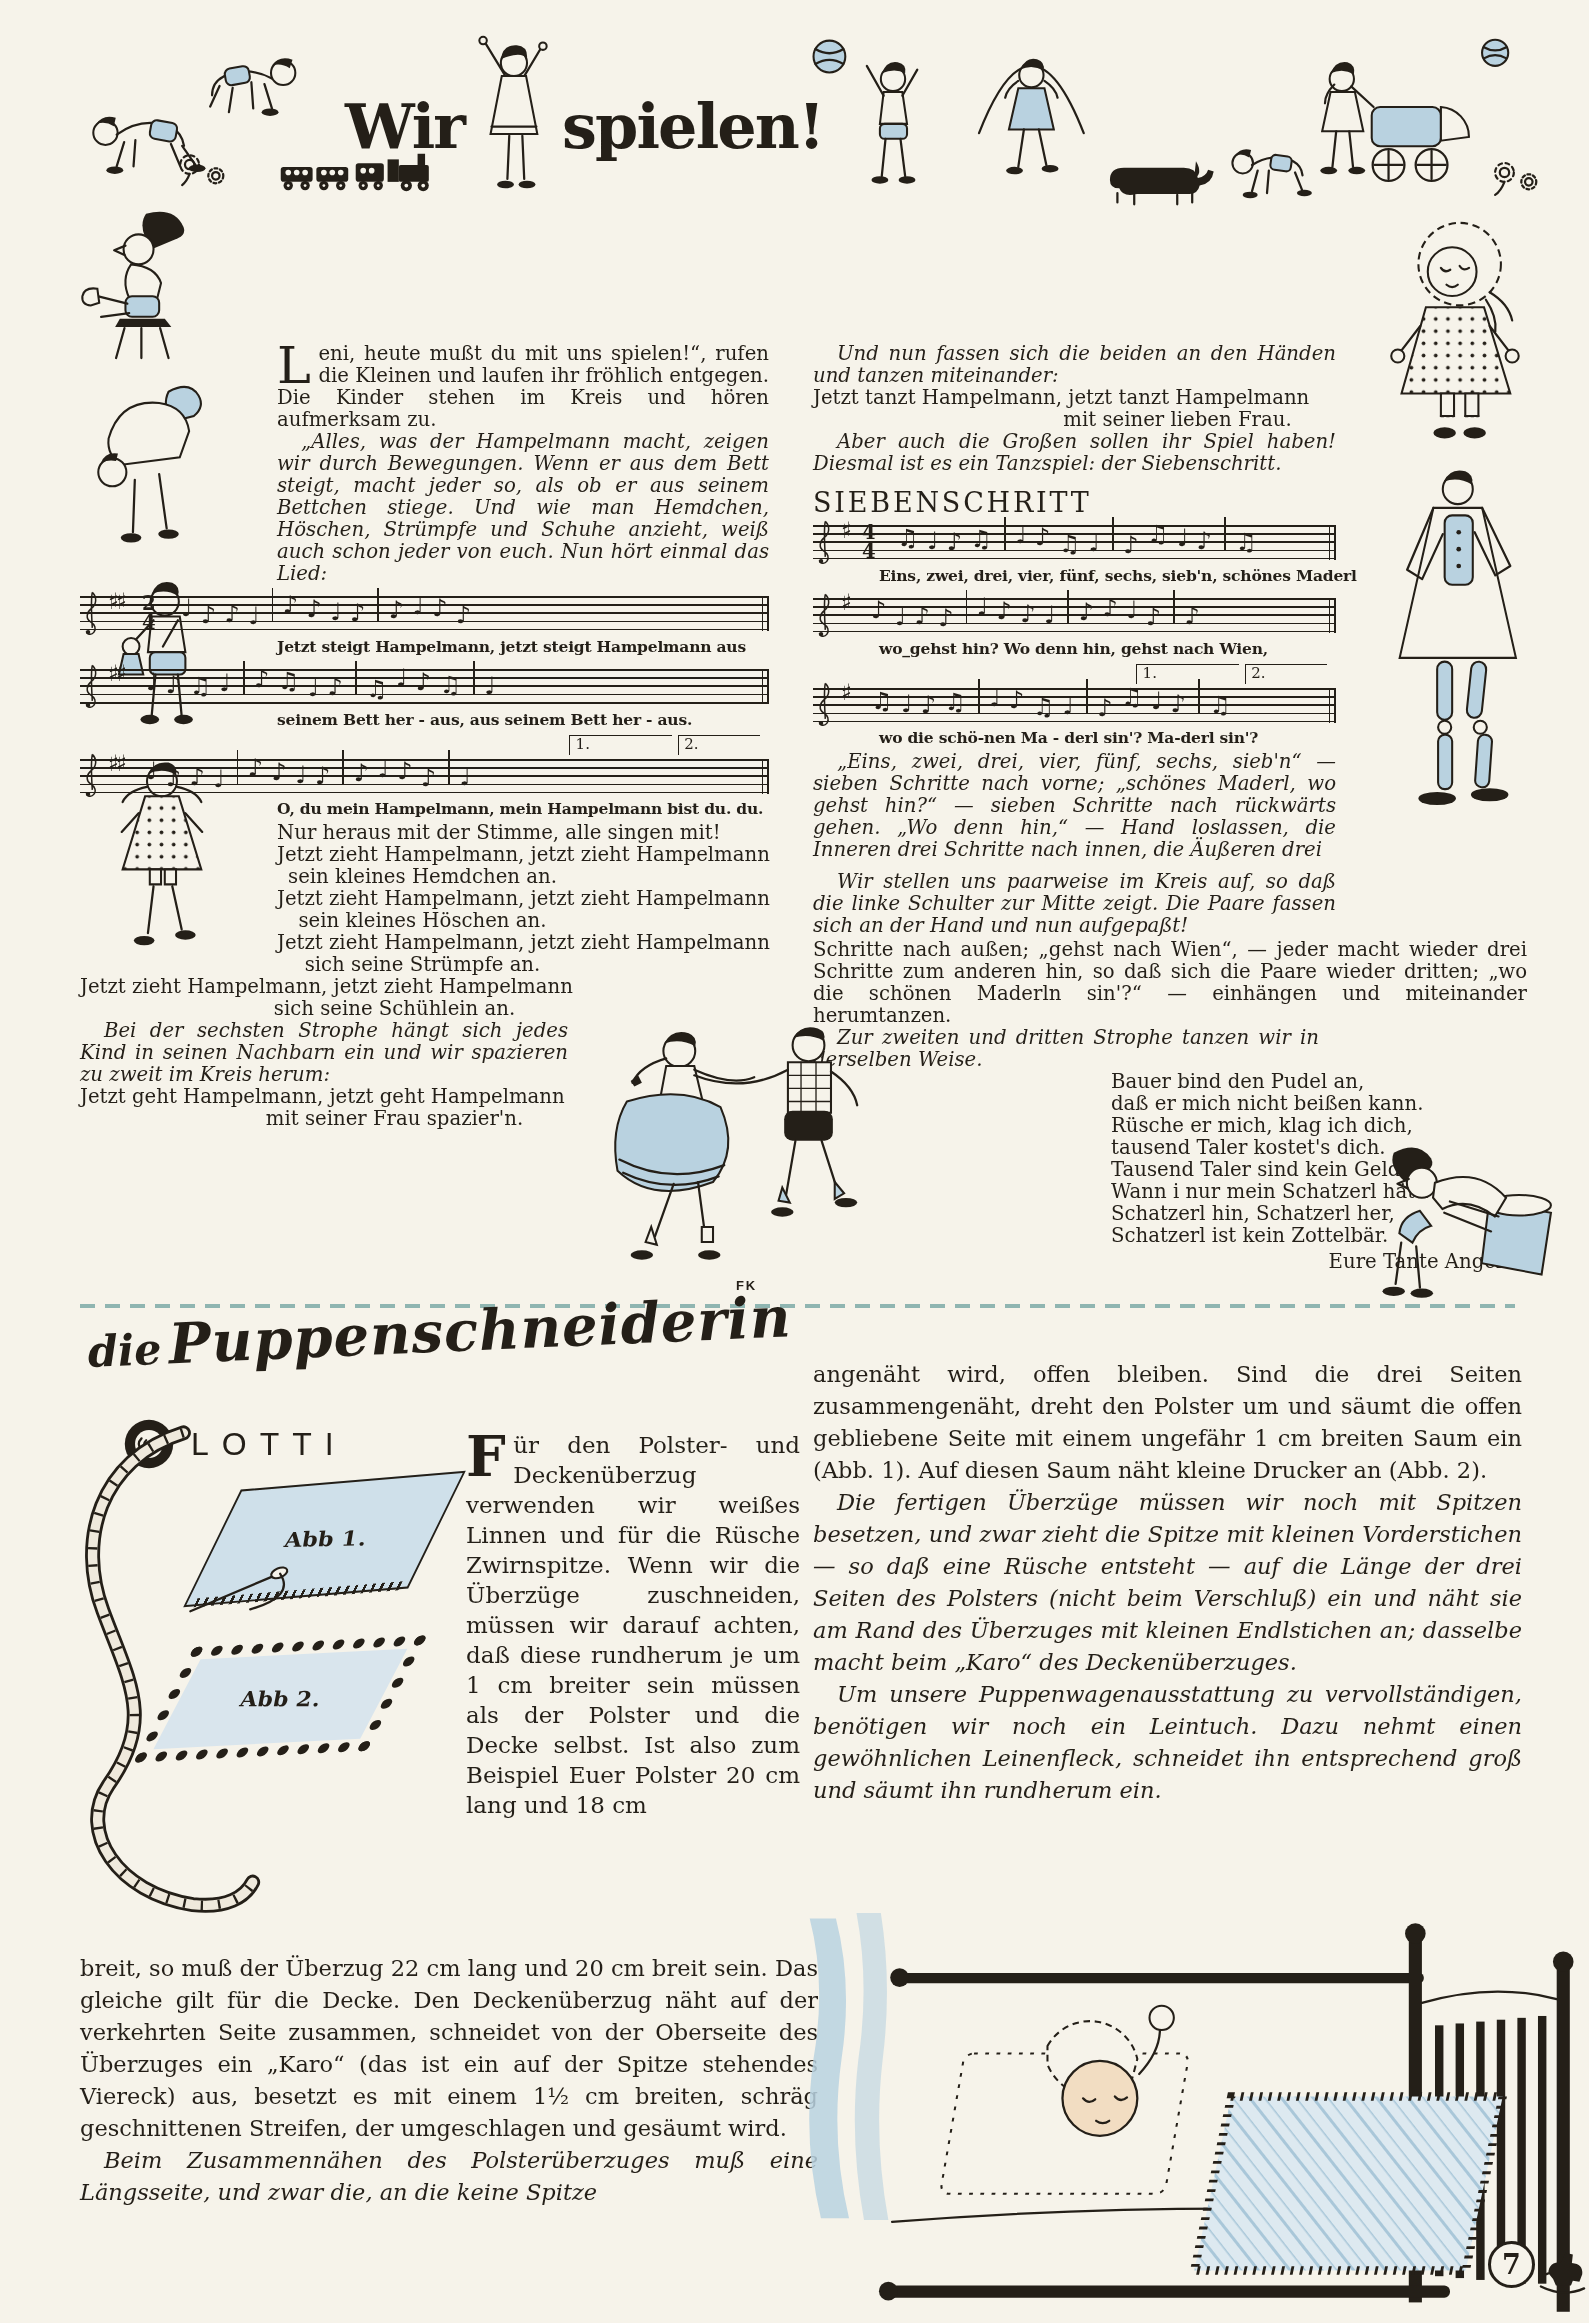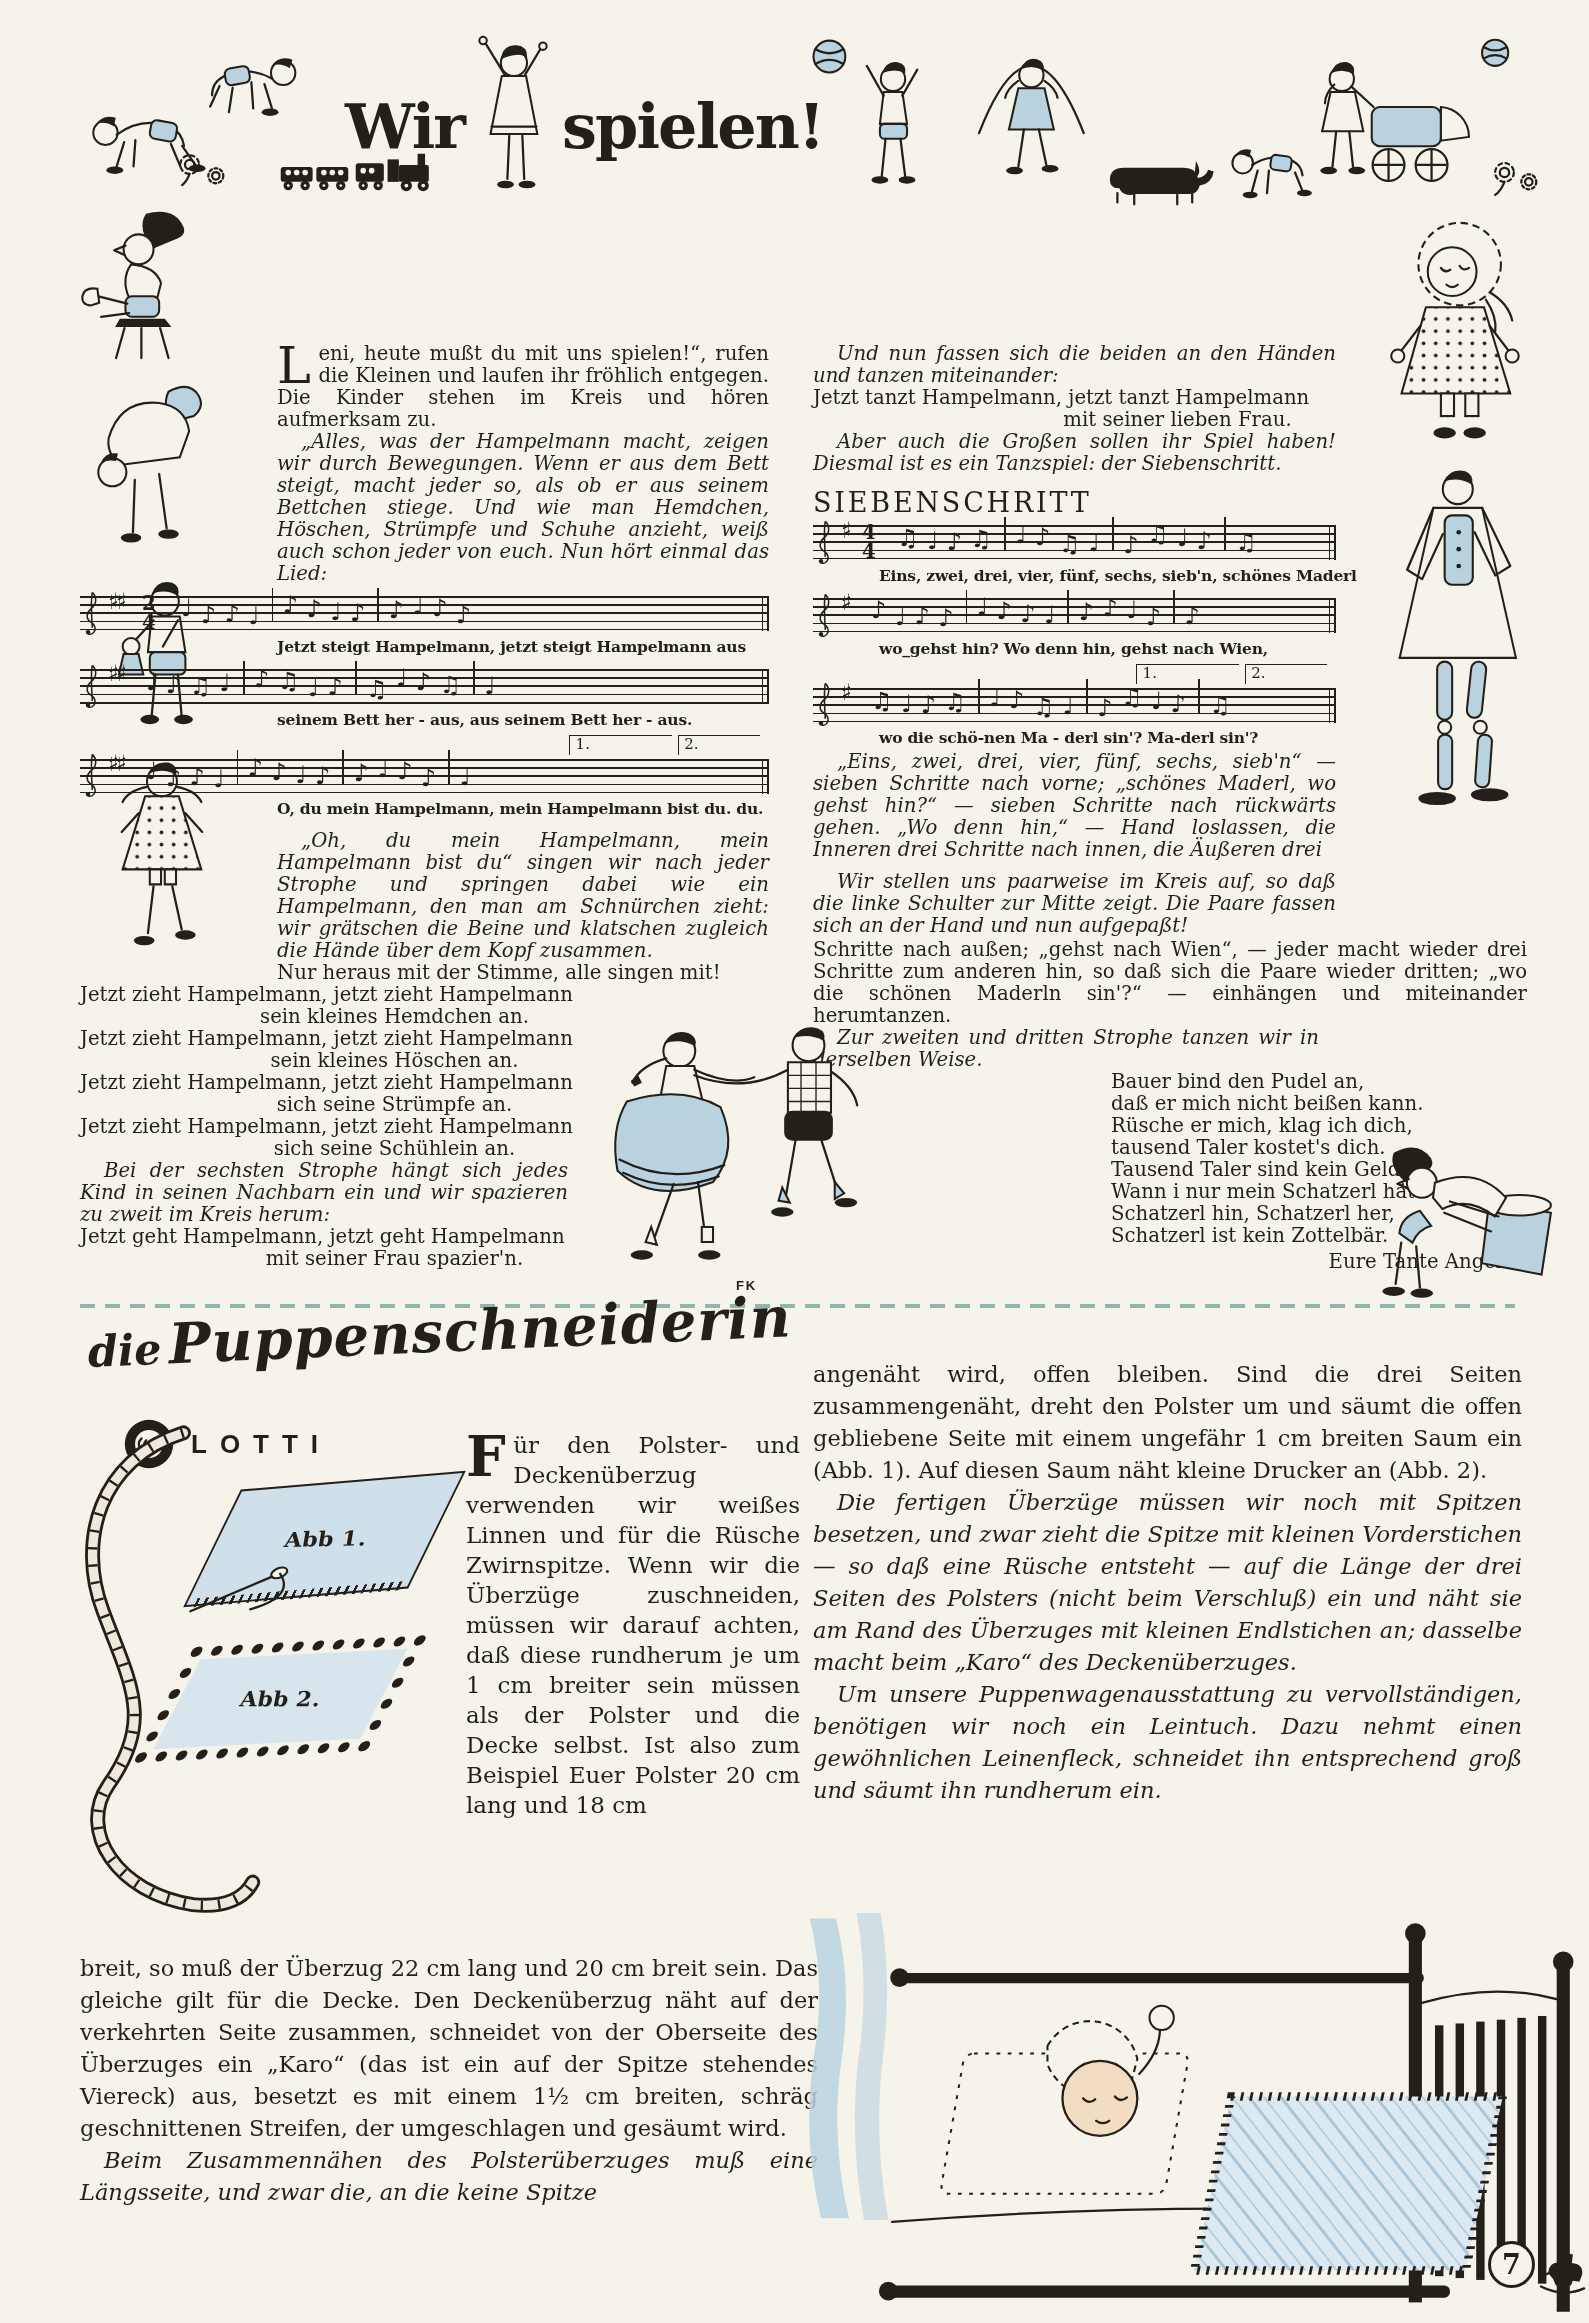--- a/index.html
+++ b/index.html
@@ -43,21 +43,21 @@
   .poem{margin-left:298px;white-space:nowrap;}
   .signature{text-align:right;margin-right:13px;margin-top:3.7px;}
 
   .divider{height:3.7px;background:repeating-linear-gradient(90deg,#8fb5b1 0 15px,rgba(0,0,0,0) 15px 25px);}
 
   
   .script-title{transform:rotate(-2.5deg);transform-origin:left bottom;font-style:italic;font-weight:bold;white-space:nowrap;}
   .t-small{font-size:43px;margin-right:7.5px;}
   .t-main{font-size:56px;letter-spacing:0.9px;}
   .lotti{display:flex;align-items:center;gap:15px;}
-  .lotti .word{font-family:"Liberation Sans",sans-serif;font-weight:bold;font-size:26px;letter-spacing:13px;text-align:center;}
+  .lotti .word{font-family:"Liberation Sans",sans-serif;font-weight:normal;font-size:32px;letter-spacing:13px;text-align:center;}
   .bsec{font-size:22.5px;line-height:32px;text-align:justify;margin-top:20px;}
   .midcol{font-size:23px;line-height:30px;text-align:justify;}
 
   
   .pillowbox{position:relative;}
   .p1{position:relative;width:211px;height:114px;background:#cfe0ea;border:2.8px solid #241f18;transform:skewX(-30deg) rotate(-5deg);}
   .p1:after{content:"";position:absolute;left:7.5px;right:7.5px;bottom:-2.8px;height:8.4px;background:repeating-linear-gradient(90deg,#241f18 0 2.8px,rgba(0,0,0,0) 2.8px 8.4px);}
   .ruffle{display:inline-block;border:10.3px dotted #241f18;padding:2.8px;transform:skewX(-30deg) rotate(-3deg);}
   .p2{width:201px;height:90px;background:#d9e5ed;position:relative;}
   .abb-label{position:absolute;left:50%;top:50%;transform:translate(-50%,-50%) skewX(30deg) rotate(4deg);font-style:italic;font-weight:bold;font-size:21.5px;white-space:nowrap;}
@@ -365,21 +365,20 @@
           </span>
         <svg class="clef" viewBox="0 0 22 58">
             <use href="#clefpath"></use>
           </svg>
         <span class="keysig">♯♯</span>
         <span class="notes" style="left:66px"><i style="transform:translateY(0.9px)">♩</i><i style="transform:translateY(7.5px)">♪</i><i style="transform:translateY(6.6px)">♪</i><i style="transform:translateY(9.4px)">♩</i><i class="bl2"></i><i style="transform:translateY(-1.9px)">♪</i><i style="transform:translateY(1.9px)">♪</i><i style="transform:translateY(4.7px)">♩</i><i style="transform:translateY(5.6px)">♪</i><i class="bl2"></i><i style="transform:translateY(2.8px)">♪</i><i style="transform:translateY(-0.9px)">♩</i><i style="transform:translateY(0.9px)">♪</i><i style="transform:translateY(7.5px)">♪</i><i class="bl2"></i><i style="transform:translateY(6.6px)">♩</i></span>
       </div>
       <div class="lyric">O, du mein Hampelmann, mein Hampelmann bist du.     du.</div>
     </div>
 
-    <p class="ind" style="margin-top:9.4px">„Oh, du mein Hampelmann, mein Hampelmann bist du“ singen wir nach jeder Strophe und springen dabei wie ein Hampelmann, den man am Schnürchen zieht: wir grätschen die Beine und klatschen zugleich die Hände über dem Kopf zusammen.</p>
 
     <div class="verses">
       <p class="vline1" style="padding-left:24px">Nur heraus mit der Stimme, alle singen mit!</p>
       <p class="vline1">Jetzt zieht Hampelmann, jetzt zieht Hampelmann</p>
       <p class="vline2">sein kleines Hemdchen an.</p>
       <p class="vline1">Jetzt zieht Hampelmann, jetzt zieht Hampelmann</p>
       <p class="vline2">sein kleines Höschen an.</p>
       <p class="vline1">Jetzt zieht Hampelmann, jetzt zieht Hampelmann</p>
       <p class="vline2">sich seine Strümpfe an.</p>
       <p class="vline1">Jetzt zieht Hampelmann, jetzt zieht Hampelmann</p>

